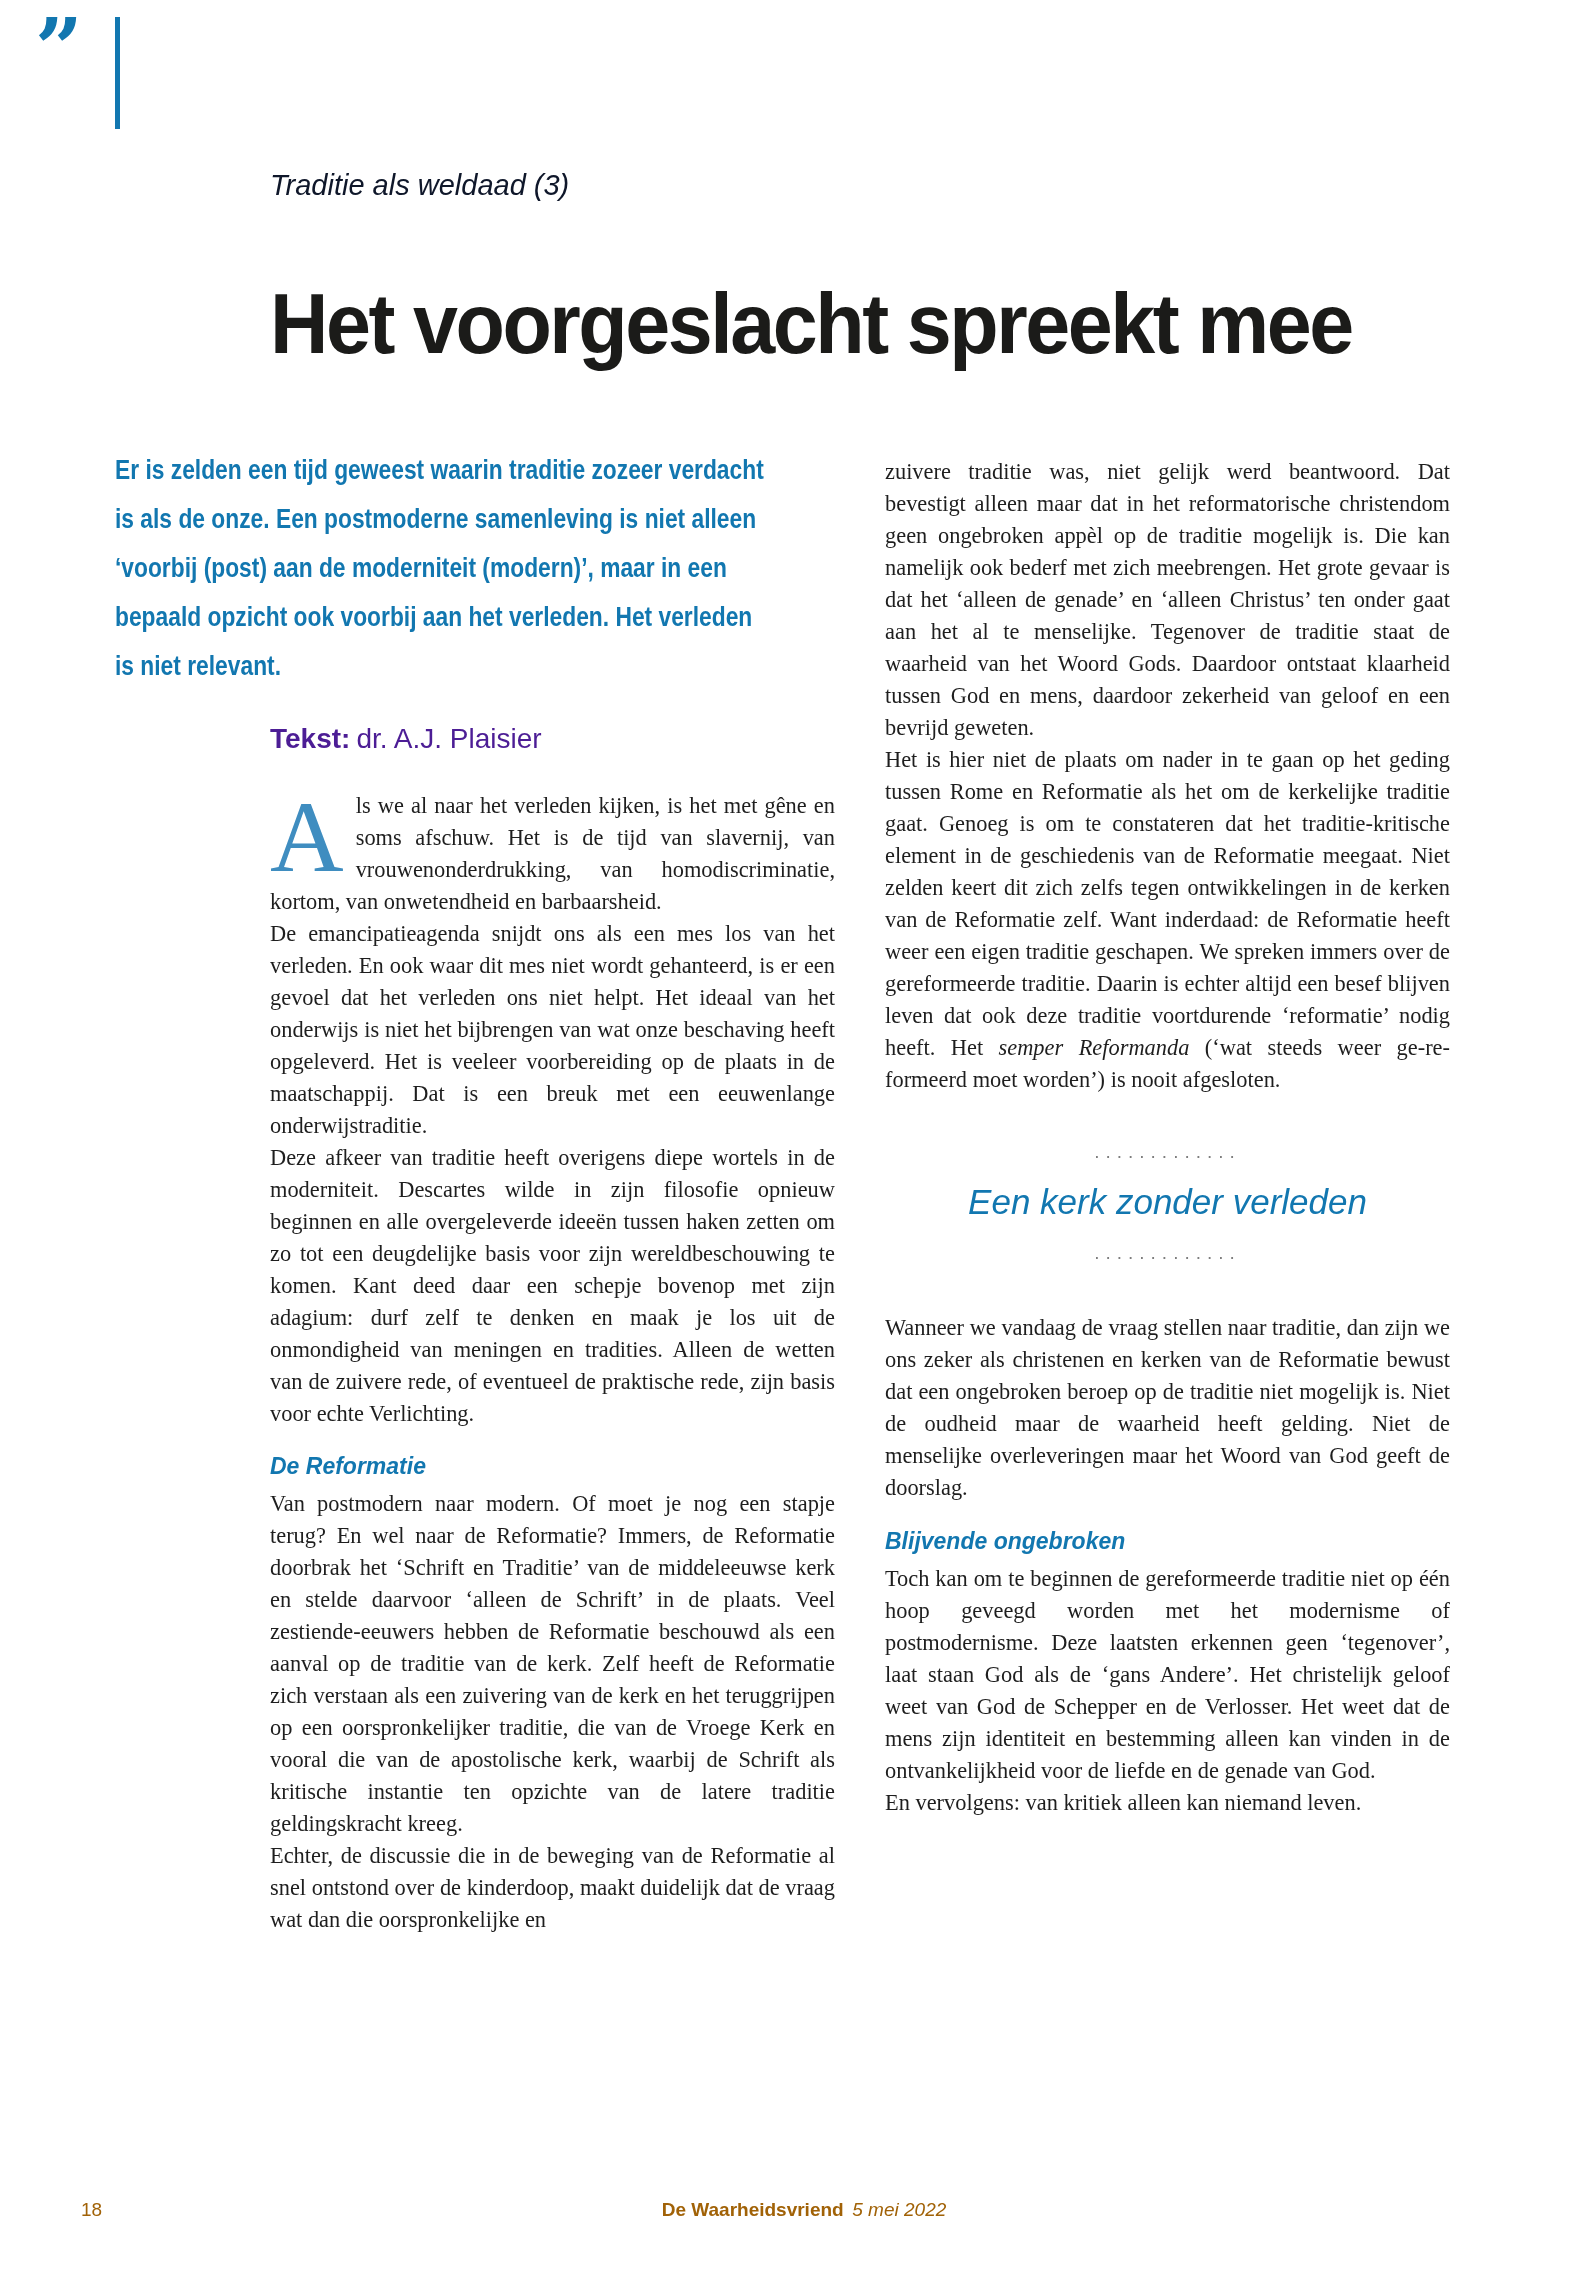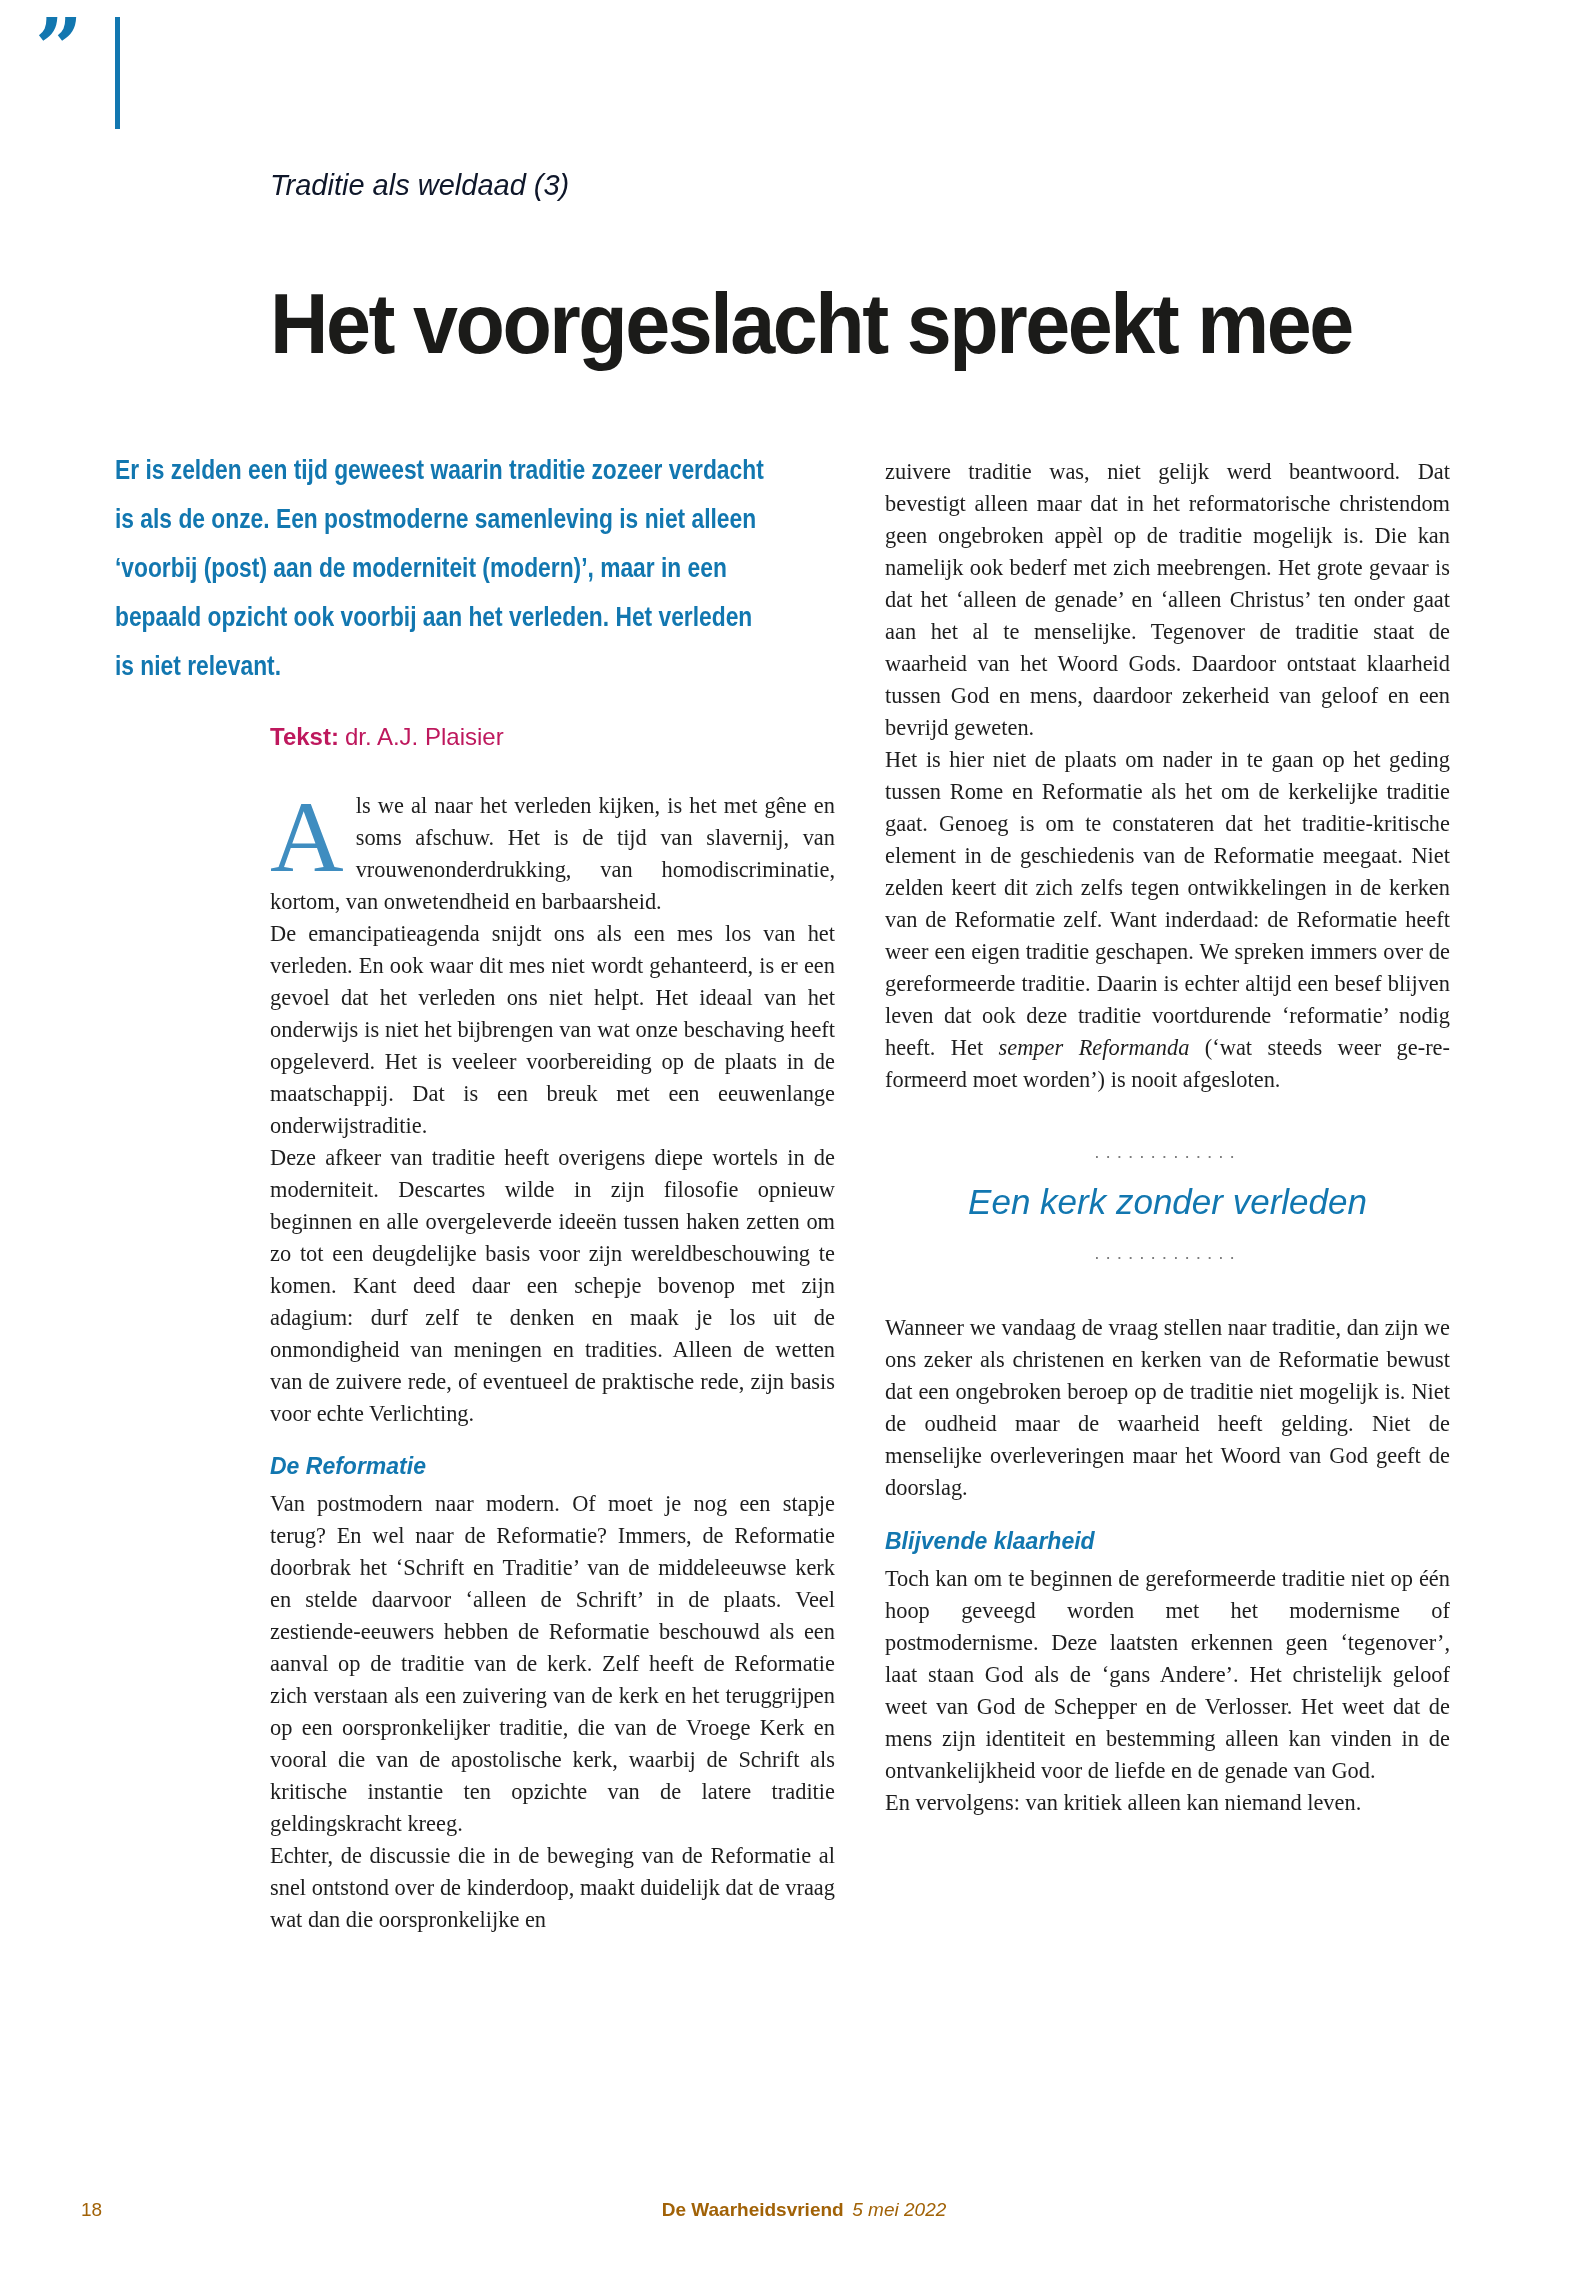--- a/index.html
+++ b/index.html
@@ -63,22 +63,22 @@
     font-weight: bold;
     font-size: 28.5px;
     line-height: 49px;
     color: #1277b0;
     white-space: nowrap;
   }
   .byline {
     position: absolute;
     left: 270px; top: 723px;
     font-family: "Liberation Sans", sans-serif;
-    font-size: 24px;
-    color: #be185d;
+    font-size: 28px;
+    color: #4c1d95;
   }
   .byline-label { font-weight: bold; }
   .byline-name { margin-left: 6px; }
 
   
   .col {
     position: absolute;
     width: 565px;
   }
   .col-left  { left: 270px;  top: 790px; }
@@ -188,21 +188,21 @@
     <p class="body">zuivere traditie was, niet gelijk werd beantwoord. Dat bevestigt alleen maar dat in het reformatorische christendom geen ongebroken appèl op de traditie mogelijk is. Die kan namelijk ook bederf met zich meebrengen. Het grote gevaar is dat het ‘alleen de genade’ en ‘alleen Christus’ ten onder gaat aan het al te menselijke. Tegenover de traditie staat de waarheid van het Woord Gods. Daardoor ontstaat klaarheid tussen God en mens, daardoor zekerheid van geloof en een bevrijd geweten.</p>
     <p class="body"><span>Het is hier niet de plaats om nader in te gaan op het geding tussen Rome en Reformatie als het om de kerkelijke traditie gaat. Genoeg is om te constateren dat het traditie-kritische element in de geschiedenis van de Reformatie meegaat. Niet zelden keert dit zich zelfs tegen ontwikkelingen in de kerken van de Reformatie zelf. Want inderdaad: de Reformatie heeft weer een eigen traditie geschapen. We spreken immers over de gereformeerde traditie. Daarin is echter altijd een besef blijven leven dat ook deze traditie voortdurende ‘reformatie’ nodig heeft. Het </span><em>semper Reformanda</em><span> (‘wat steeds weer ge-re-formeerd moet worden’) is nooit afgesloten.</span></p>
 
     <div class="pullquote">
       <div class="pq-dots top">.............</div>
       <div class="pq-line">Een kerk zonder verleden</div>
       <div class="pq-dots bottom">.............</div>
     </div>
 
     <p class="body">Wanneer we vandaag de vraag stellen naar traditie, dan zijn we ons zeker als christenen en kerken van de Reformatie bewust dat een ongebroken beroep op de traditie niet mogelijk is. Niet de oudheid maar de waarheid heeft gelding. Niet de menselijke overleveringen maar het Woord van God geeft de doorslag.</p>
-    <h3 class="subhead">Blijvende klaarheid</h3>
+    <h3 class="subhead">Blijvende ongebroken</h3>
     <p class="body">Toch kan om te beginnen de gereformeerde traditie niet op één hoop geveegd worden met het modernisme of postmodernisme. Deze laatsten erkennen geen ‘tegenover’, laat staan God als de ‘gans Andere’. Het christelijk geloof weet van God de Schepper en de Verlosser. Het weet dat de mens zijn identiteit en bestemming alleen kan vinden in de ontvankelijkheid voor de liefde en de genade van God.</p>
     <p class="body">En vervolgens: van kritiek alleen kan niemand leven.</p>
   </div>
 
   <div class="footer">
     <span class="page-number">18</span>
     <span class="footer-center">
       <span class="footer-mag">De Waarheidsvriend</span><span class="footer-date">5 mei 2022</span>
     </span>
   </div>

